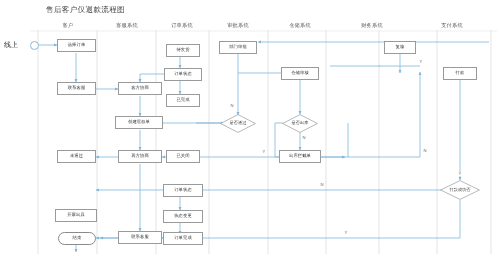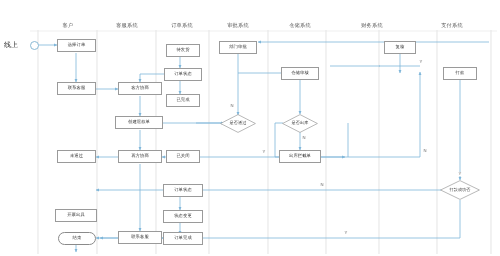--- a/index.html
+++ b/index.html
@@ -178,20 +178,21 @@
 
       <line x1="118" y1="238" x2="96" y2="238" marker-end="url(#ah)"></line>
 
       <line x1="140" y1="164" x2="140" y2="231" marker-end="url(#ah)"></line>
 
       <line x1="76" y1="245" x2="76" y2="252" marker-end="url(#ah)"></line>
 
     </g>
   </svg>
 
+  <div class="title">售后客户仅退款流程图</div>
 
   <div class="lane-head" style="left:68px">客户</div>
   <div class="lane-head" style="left:127px">客服系统</div>
   <div class="lane-head" style="left:182px">订单系统</div>
   <div class="lane-head" style="left:238px">审批系统</div>
   <div class="lane-head" style="left:300px">仓储系统</div>
   <div class="lane-head" style="left:372px">财务系统</div>
   <div class="lane-head" style="left:452px">支付系统</div>
 
   <div class="start-label">线上</div>

